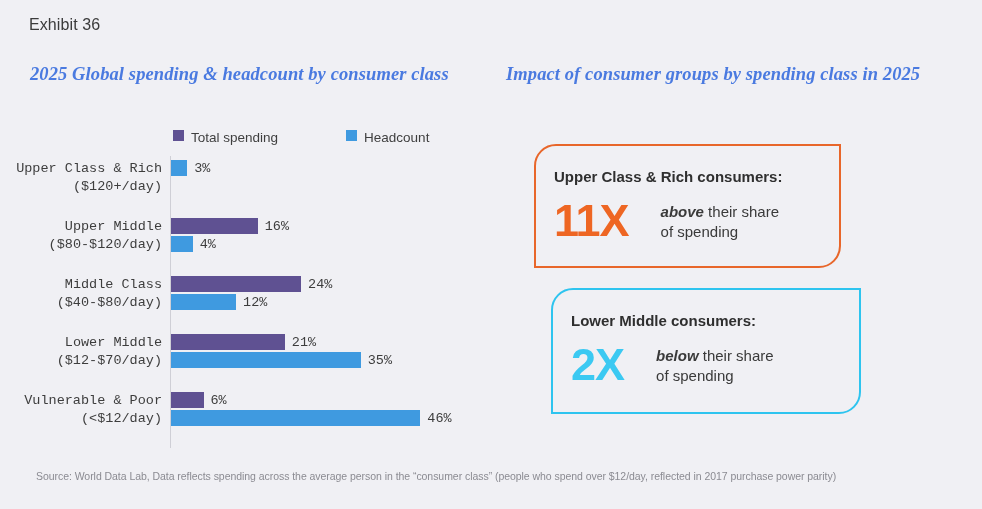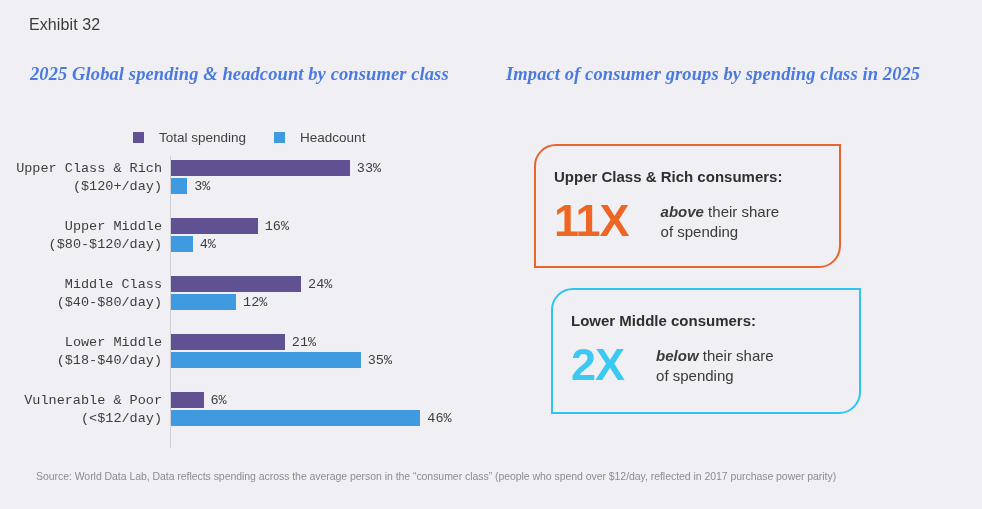--- a/index.html
+++ b/index.html
@@ -43,22 +43,22 @@
   .legend {
     position: absolute;
     left: 133px;
     top: 130px;
     display: flex;
     align-items: center;
     gap: 28px;
   }
   .legend-item {
     display: flex;
-    align-items: center;
-    gap: 15px;
+    gap: 7px;
+    margin-left: 40px;
   }
   .legend-swatch {
     width: 11px;
     height: 11px;
     display: block;
   }
   .legend-text {
     font-size: 13.5px;
     color: #3f3f3f;
     white-space: nowrap;
@@ -201,21 +201,21 @@
     font-size: 10.5px;
     color: #8b8b92;
     letter-spacing: -.05px;
     white-space: nowrap;
     margin-left: 6px;
   }
 </style>
 </head>
 <body>
 
-<div class="exhibit-label">Exhibit 32</div>
+<div class="exhibit-label">Exhibit 36</div>
 
 <div class="panel-title left">2025 Global spending &amp; headcount by consumer class</div>
 <div class="panel-title right">Impact of consumer groups by spending class in 2025</div>
 
 <div class="legend">
   <div class="legend-item">
     <span class="legend-swatch" style="background:#5f5192"></span>
     <span class="legend-text">Total spending</span>
   </div>
   <div class="legend-item">
@@ -224,24 +224,20 @@
   </div>
 </div>
 
 <div class="chart">
   <div class="axis-line"></div>
   <div class="rows" id="chart-rows">
       <div class="row">
         <div class="cat-label"><span>Upper Class &amp; Rich</span><span class="sub">($120+/day)</span></div>
         <div class="bar-wrap">
           <div class="bar-line">
-            <span class="bar spending" style="width: 178.86px; background: rgb(95, 81, 146);"></span>
-            <span class="bar-value">33%</span>
-          </div>
-          <div class="bar-line">
             <span class="bar headcount" style="width: 16.26px; background: rgb(63, 154, 224);"></span>
             <span class="bar-value">3%</span>
           </div>
         </div>
       </div>
       <div class="row">
         <div class="cat-label"><span>Upper Middle</span><span class="sub">($80-$120/day)</span></div>
         <div class="bar-wrap">
           <div class="bar-line">
             <span class="bar spending" style="width: 86.72px; background: rgb(95, 81, 146);"></span>
@@ -260,21 +256,21 @@
             <span class="bar spending" style="width: 130.08px; background: rgb(95, 81, 146);"></span>
             <span class="bar-value">24%</span>
           </div>
           <div class="bar-line">
             <span class="bar headcount" style="width: 65.04px; background: rgb(63, 154, 224);"></span>
             <span class="bar-value">12%</span>
           </div>
         </div>
       </div>
       <div class="row">
-        <div class="cat-label"><span>Lower Middle</span><span class="sub">($18-$40/day)</span></div>
+        <div class="cat-label"><span>Lower Middle</span><span class="sub">($12-$70/day)</span></div>
         <div class="bar-wrap">
           <div class="bar-line">
             <span class="bar spending" style="width: 113.82px; background: rgb(95, 81, 146);"></span>
             <span class="bar-value">21%</span>
           </div>
           <div class="bar-line">
             <span class="bar headcount" style="width: 189.7px; background: rgb(63, 154, 224);"></span>
             <span class="bar-value">35%</span>
           </div>
         </div>

